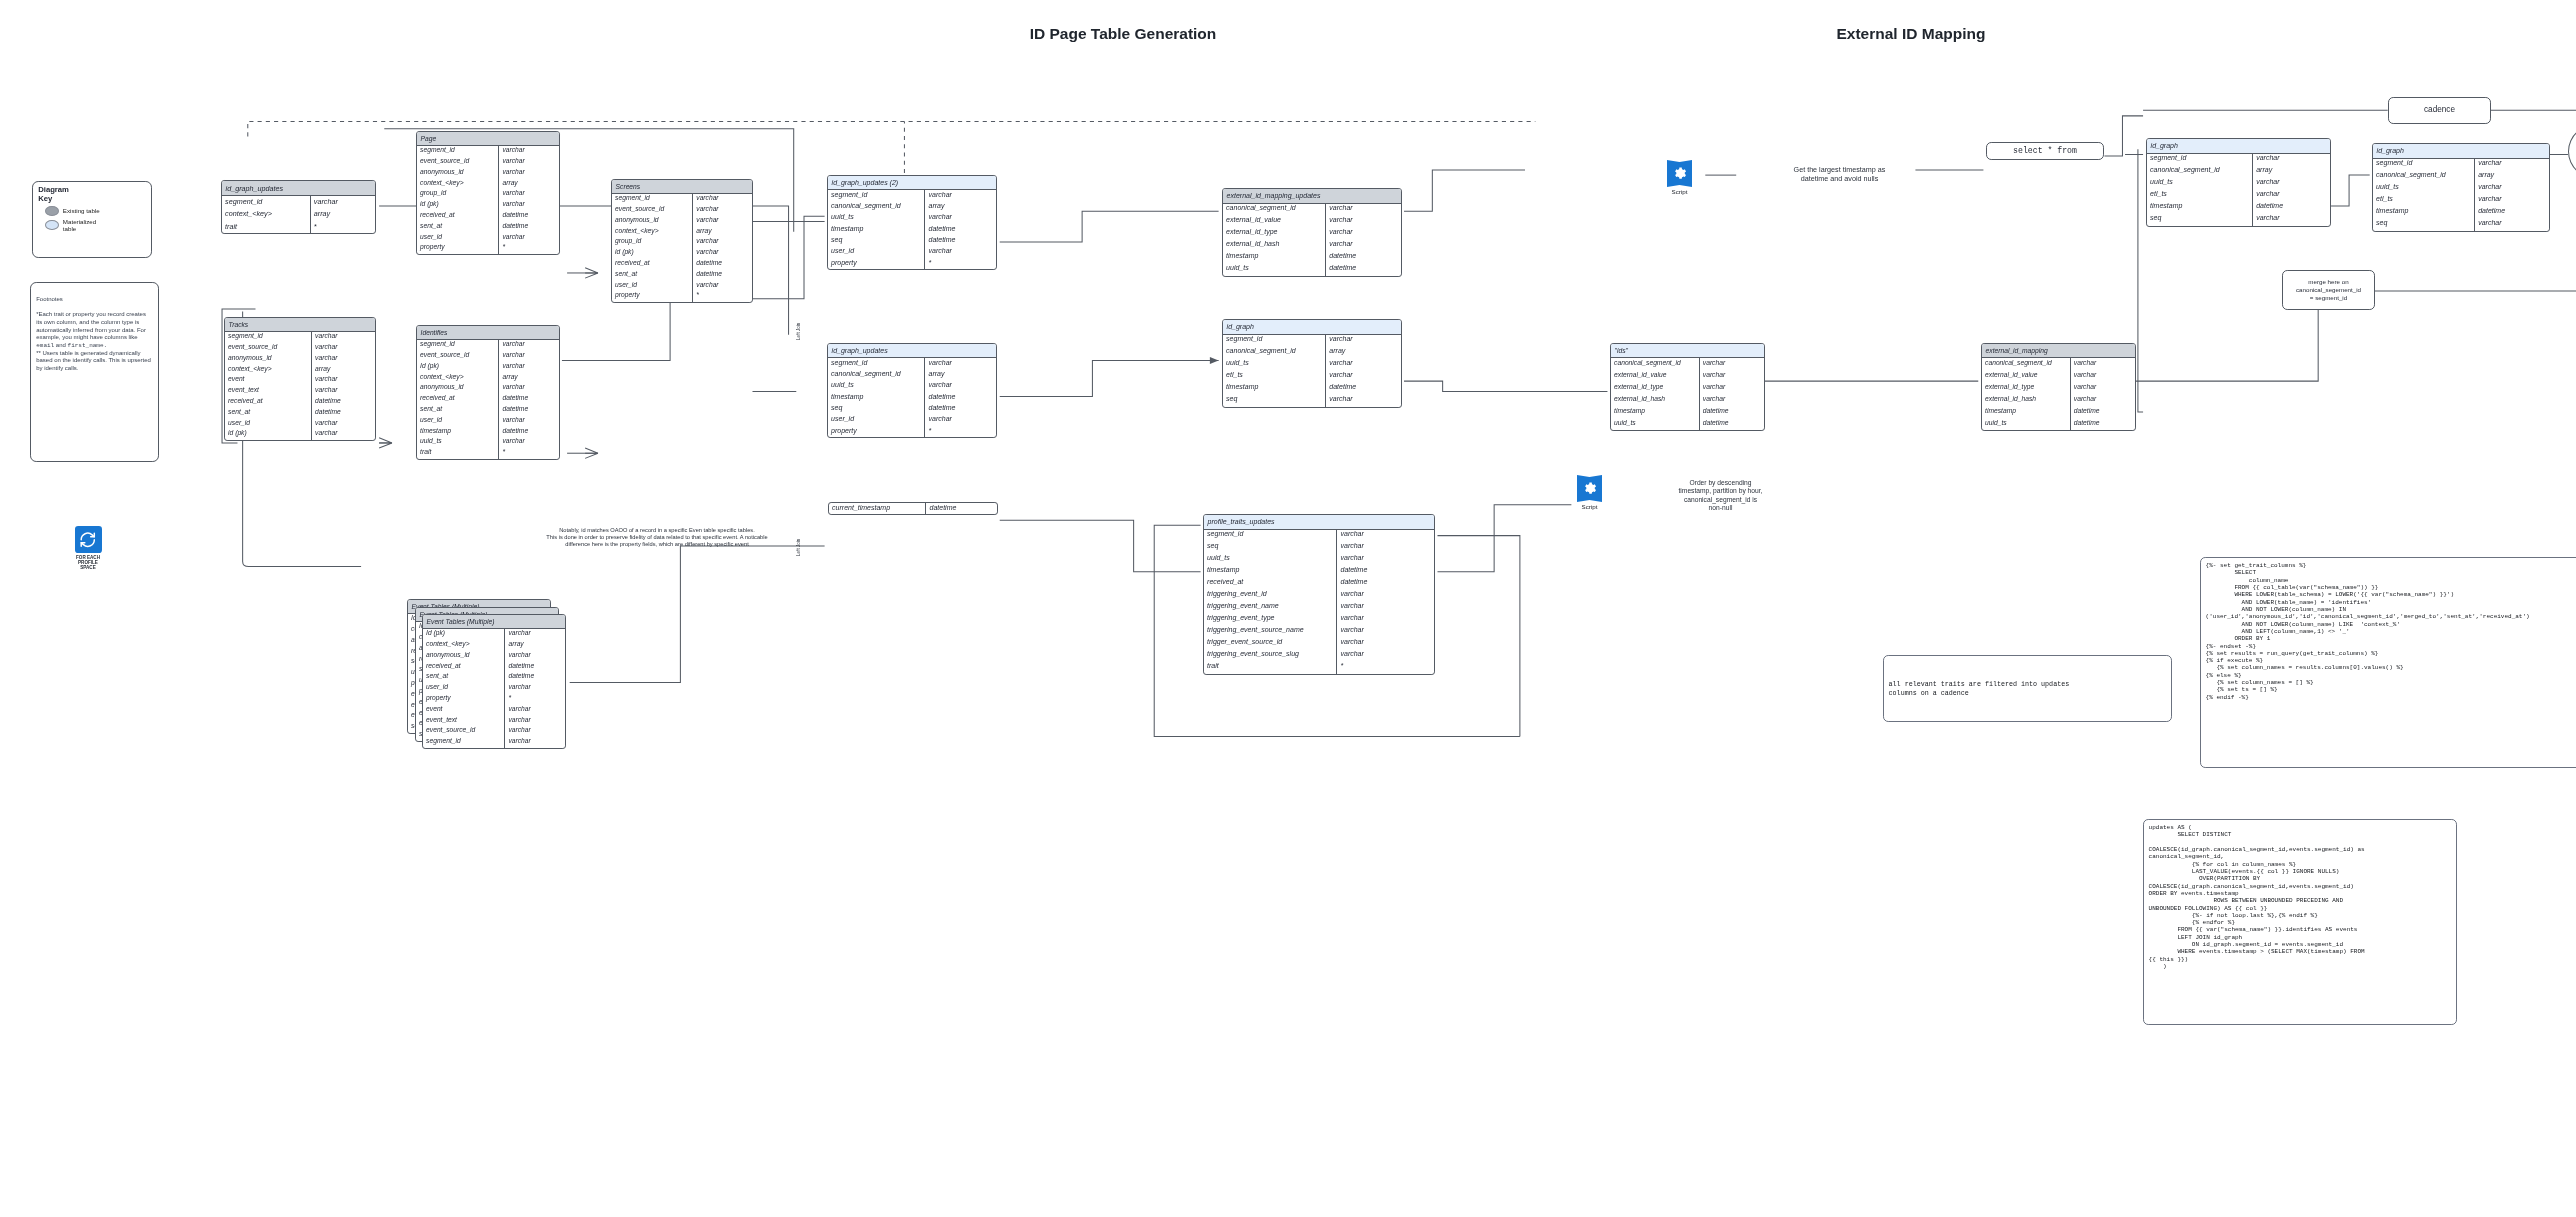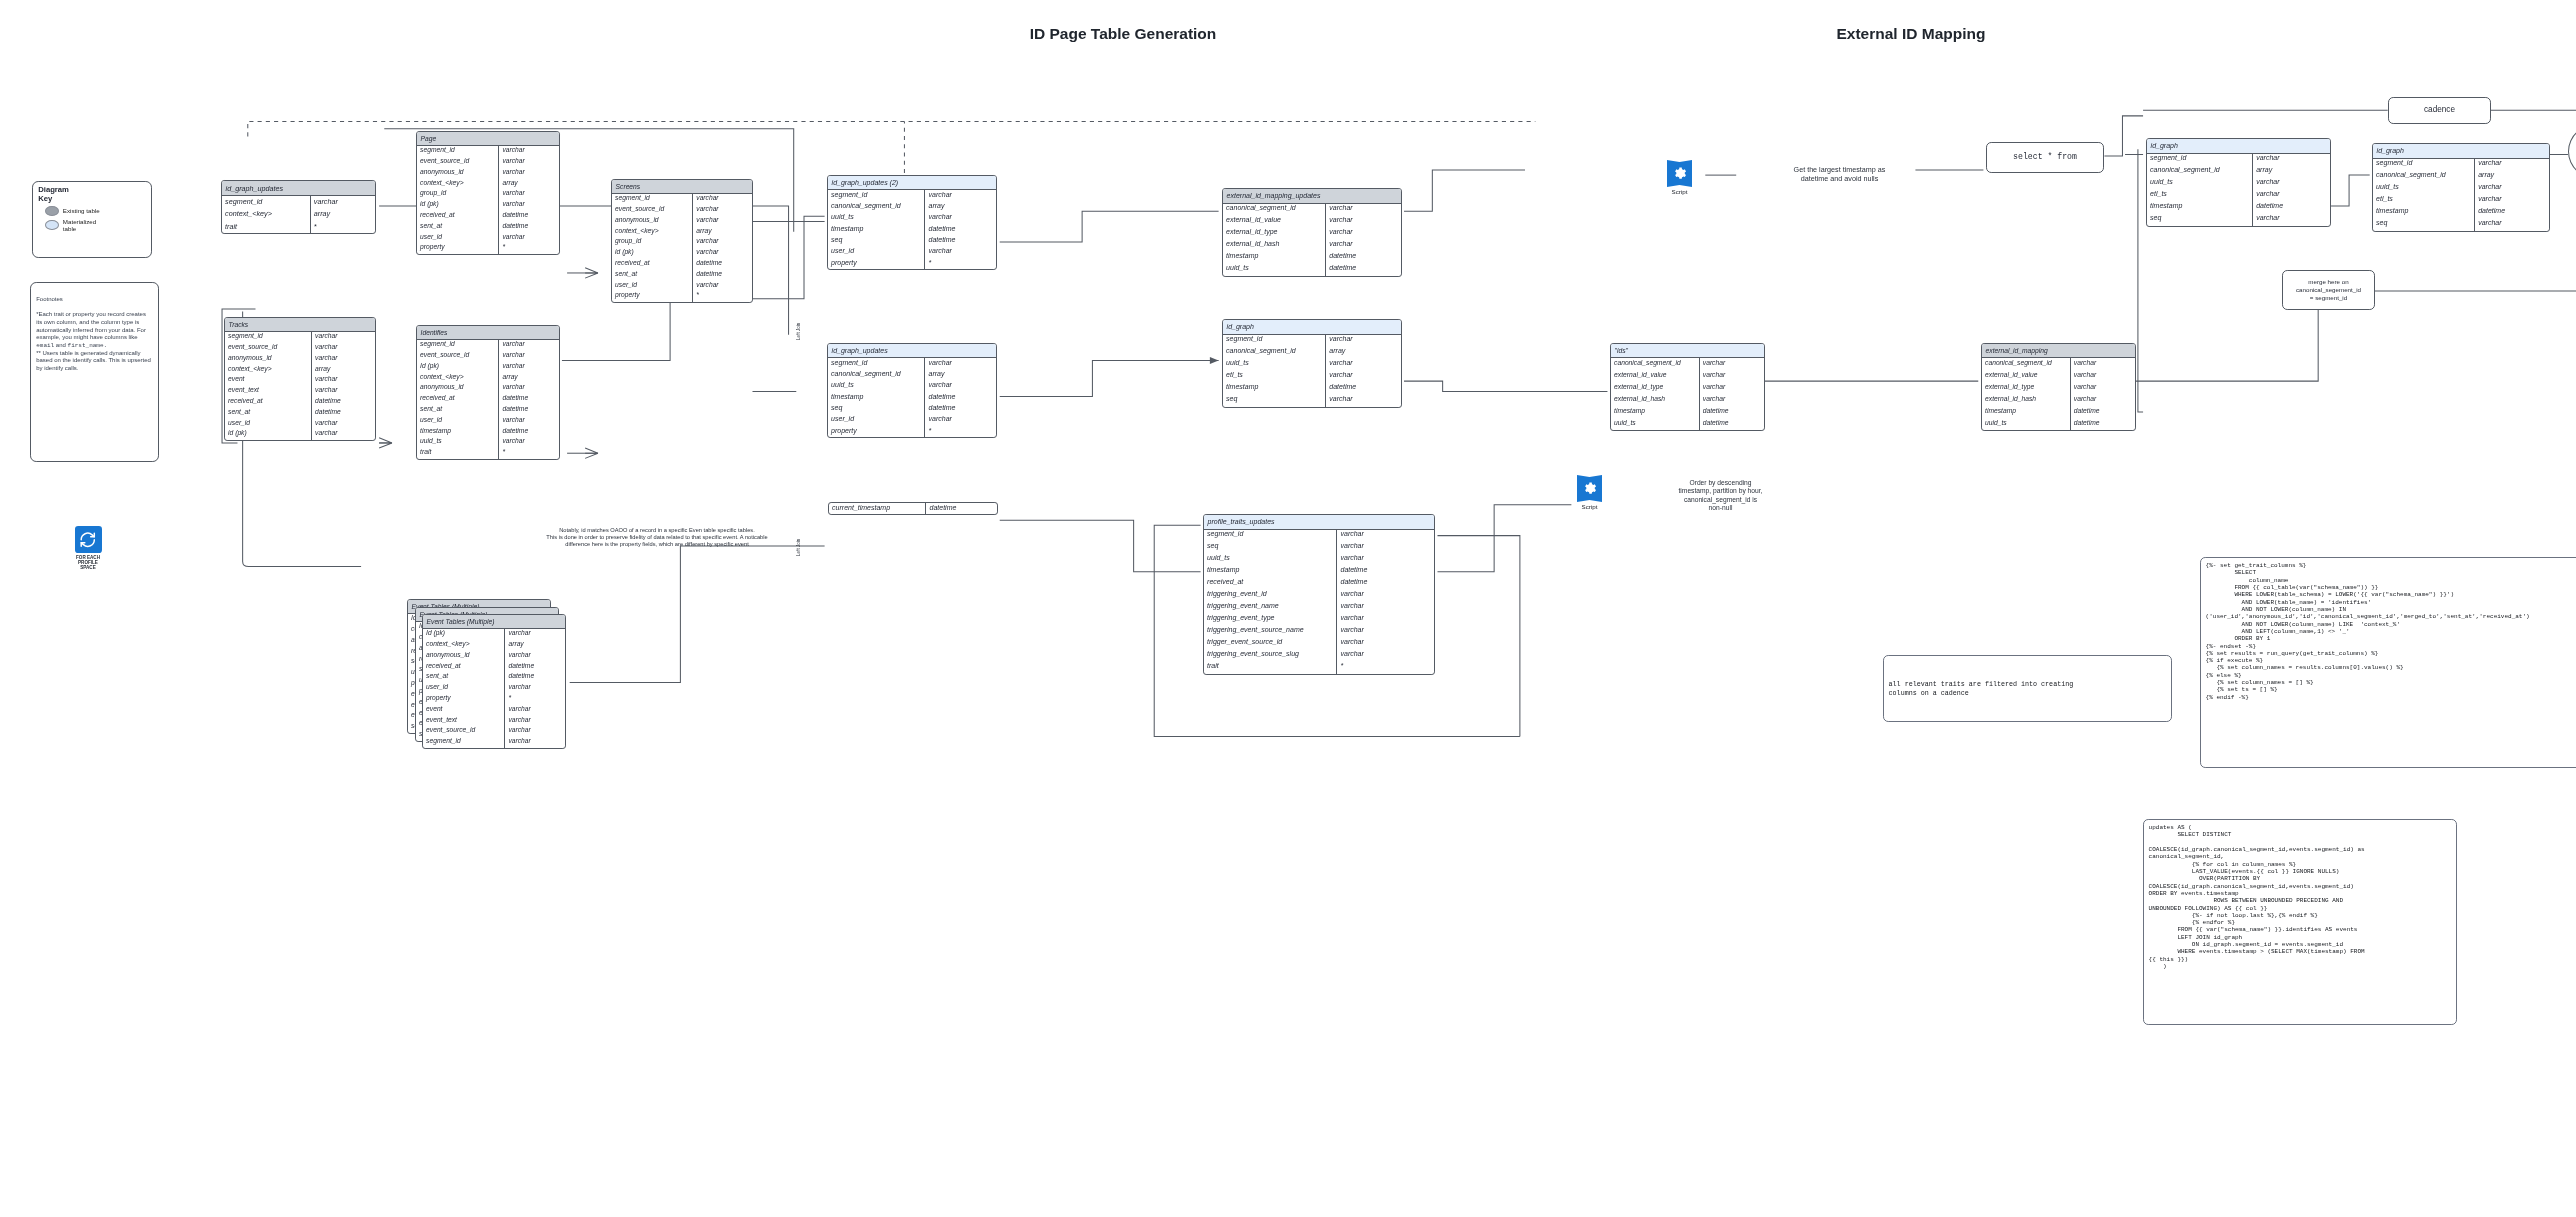--- a/index.html
+++ b/index.html
@@ -228,21 +228,21 @@
 
   <div class="plainnote" style="left:536px; top:527px; width:242px; font-size:5.7px;">Notably, id matches OAOO of a record in a specific Even table  specific tables.
 This is done in order to preserve fidelity of data related to that specific event.  A noticable difference here is the property fields, which are different by specific event</div>
   <div class="plainnote" style="left:1765px; top:165px; width:149px; font-size:7.2px;">Get the largest timestamp as
 datetime and avoid nulls</div>
   <div class="plainnote" style="left:1643px; top:479px; width:155px; font-size:6.7px;">Order by descending
 timestamp, partition by hour,
 canonical_segment_id is
 non-null</div>
 
-  <div class="pill" style="left:1986px; top:142px; width:118px; height:31px; font-size:8.2px; font-family:'Liberation Mono',monospace;">select * from</div>
+  <div class="pill" style="left:1986px; top:142px; width:118px; height:18px; font-size:8.2px; font-family:'Liberation Mono',monospace;">select * from</div>
   <div class="pill" style="left:2388px; top:97px; width:103px; height:27px; font-size:8.2px;">cadence</div>
   <div class="pill" style="left:2282px; top:270px; width:93px; height:40px; font-size:6.2px; white-space:pre-line;">merge here on
 canonical_segement_id
 = segment_id</div>
 
   <div class="ellipse" style="left:2568px; top:123px; width:62px; height:57px; font-size:8.8px;">Union</div>
 
   <div class="script" style="left:1667px; top:160px;">
     <div class="glyph">
       <svg width="14.4" height="14.4" viewBox="0 0 24 24" fill="#ffffff" aria-hidden="true">
@@ -254,21 +254,21 @@
 
   <div class="script" style="left:1577px; top:475px;">
     <div class="glyph">
       <svg width="14.4" height="14.4" viewBox="0 0 24 24" fill="#ffffff" aria-hidden="true">
         <path d="M12 8.5a3.5 3.5 0 1 0 0 7 3.5 3.5 0 0 0 0-7zm9.4 3.5a7.6 7.6 0 0 0-.12-1.3l2.1-1.6-2-3.5-2.5 1a7.8 7.8 0 0 0-2.2-1.3l-.4-2.6h-4l-.4 2.6c-.8.3-1.5.7-2.2 1.3l-2.5-1-2 3.5 2.1 1.6a7.6 7.6 0 0 0 0 2.6l-2.1 1.6 2 3.5 2.5-1c.66.56 1.4 1 2.2 1.3l.4 2.6h4l.4-2.6c.8-.3 1.54-.74 2.2-1.3l2.5 1 2-3.5-2.1-1.6c.08-.43.12-.86.12-1.3z"></path>
       </svg>
     </div>
     <div class="lbl">Script</div>
   </div>
 
-  <div class="codebox" style="left:1883px; top:655px; width:289px; height:67px; font-size:6.7px; display:flex; align-items:center;">all relevant traits are filtered into creating
+  <div class="codebox" style="left:1883px; top:655px; width:289px; height:67px; font-size:6.7px; display:flex; align-items:center;">all relevant traits are filtered into updates
 columns on a cadence</div>
   <div class="codebox" style="left:2200px; top:557px; width:515px; height:211px; font-size:6px;">{%- set get_trait_columns %}
         SELECT
             column_name
         FROM {{ col_table(var("schema_name")) }}
         WHERE LOWER(table_schema) = LOWER('{{ var("schema_name") }}')
           AND LOWER(table_name) = 'identifies'
           AND NOT LOWER(column_name) IN
 ('user_id','anonymous_id','id','canonical_segment_id','merged_to','sent_at','received_at')
           AND NOT LOWER(column_name) LIKE  'context_%'

